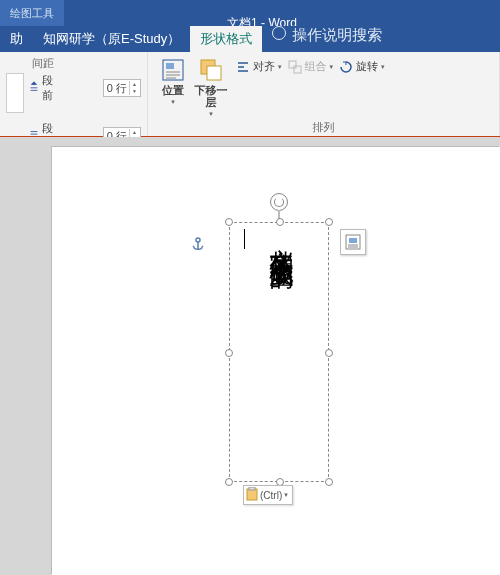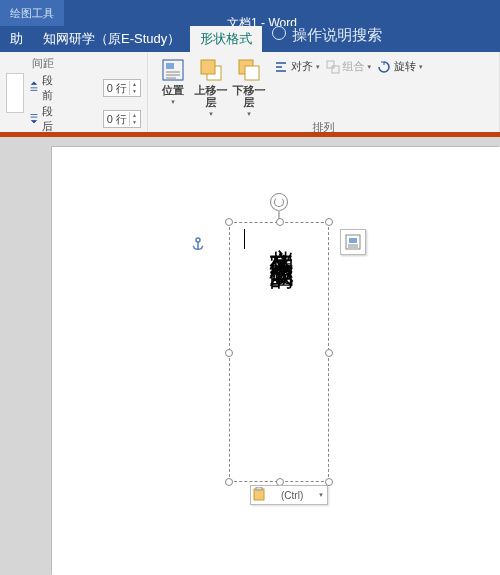--- a/index.html
+++ b/index.html
@@ -9,27 +9,27 @@
   .title-tab { height: 34px; padding: 10px 10px; display: flex; align-items: center; background: #2b579a; }
   .title-tab.tool-ctx { background: #3e6db5; color: #d0e0f0; font-size: 11px; }
   .title-text { flex: 1; text-align: center; padding-right: 40px; margin-top: 20px; }
 
   .tabbar { height: 26px; background: #2b579a; color: #fff; display: flex; align-items: stretch; font-size: 13px; position: relative; }
   .tab { padding: 0 10px; display: flex; align-items: center; cursor: pointer; }
   .tab.active { background: #f3f3f3; color: #0f766e; }
   .tell-me { display: flex; align-items: flex-start; gap: 6px; padding: 0 10px; color: #e0e8f3; font-size: 15px; }
   .bulb { width: 14px; height: 14px; border: 1.5px solid #e0e8f3; border-radius: 50%; position: relative; }
 
-  .ribbon { height: 85px; background: #f3f3f3; border-bottom: 5px solid #c2410c; display: flex; font-size: 11px; color: #444; }
+  .ribbon { height: 85px; background: #f3f3f3; border-bottom: 1px solid #c2410c; display: flex; font-size: 11px; color: #444; }
   .group { border-right: 1px solid #e0e0e0; padding: 4px 6px 2px 6px; display: flex; flex-direction: column; }
   .group-body { flex: 1; display: flex; align-items: flex-start; }
   .group-label { text-align: center; font-size: 11px; color: #666; padding-top: 2px; position: relative; }
   .group-label .dlg { position: absolute; right: 0; bottom: 2px; width: 10px; height: 10px; border: 1px solid #999; font-size: 7px; line-height: 8px; text-align: center; color: #999; }
 
-  .spacing-col { display: flex; flex-direction: column; gap: 1px; }
+  .spacing-col { display: flex; flex-direction: column; gap: 18px; }
   .spacing-row { display: flex; align-items: center; gap: 2px; font-size: 11px; }
   .spin { width: 44px; height: 18px; border: 1px solid #bbb; background: #fff; display: flex; align-items: center; justify-content: space-between; padding: 0 1px 0 3px; margin-left: 40px; }
   .spin-btns { display: flex; flex-direction: column; }
   .spin-btn { width: 10px; height: 7px; font-size: 5px; line-height: 7px; text-align: center; color: #666; border-left: 1px solid #ccc; }
   .ico-para { width: 14px; height: 14px; display: inline-block; }
 
   .big-btn { width: 38px; display: flex; flex-direction: column; align-items: center; gap: 2px; padding: 2px 2px 0 2px; cursor: pointer; }
   .big-ico { width: 24px; height: 24px; display: flex; align-items: center; justify-content: center; }
   .btn-label { font-size: 11px; line-height: 12px; text-align: center; white-space: pre-line; font-weight: bold; }
   .tri-down { font-size: 7px; color: #666; }
@@ -52,21 +52,21 @@
   .h-tl { left: -5px; top: -5px; } .h-tm { left: 46px; top: -5px; } .h-tr { right: -5px; top: -5px; }
   .h-ml { left: -5px; top: 126px; } .h-mr { right: -5px; top: 126px; }
   .h-bl { left: -5px; bottom: -5px; } .h-bm { left: 46px; bottom: -5px; } .h-br { right: -5px; bottom: -5px; }
 
   .vtext { position: absolute; left: 38px; top: 6px; font-size: 24px; font-family: "SimSun", serif; color: #000; writing-mode: vertical-rl; text-orientation: upright; line-height: 1.1; letter-spacing: 2px; height: 250px; }
   .cursor-caret { position: absolute; left: 14px; top: 6px; width: 1px; height: 20px; background: #000; }
 
   .layout-opts { position: absolute; left: 288px; top: 82px; width: 26px; height: 26px; border: 1px solid #bbb; background: #fff; box-shadow: 1px 1px 2px rgba(0,0,0,0.2); display: flex; align-items: center; justify-content: center; }
   .layout-opts-ico { width: 16px; height: 16px; }
 
-  .paste-tag { position: absolute; left: 198px; top: 338px; height: 20px; border: 1px solid #bbb; background: #fff; box-shadow: 1px 1px 2px rgba(0,0,0,0.15); display: flex; align-items: center; font-size: 10px; color: #555; padding: 0 4px 0 2px; gap: 16px; }
+  .paste-tag { position: absolute; left: 191px; top: 338px; height: 20px; border: 1px solid #bbb; background: #fff; box-shadow: 1px 1px 2px rgba(0,0,0,0.15); display: flex; align-items: center; font-size: 10px; color: #555; padding: 0 4px 0 2px; gap: 2px; }
 </style>
 </head>
 <body>
 
 <div class="titlebar">
   <div class="title-tab tool-ctx">绘图工具</div>
   <div class="title-text">文档1  -  Word</div>
 </div>
 
 <div class="tabbar">
@@ -133,30 +133,20 @@
               <rect x="5" y="5" width="8" height="6" fill="#7fa8d9"></rect>
               <path d="M5 14h14M5 17h14M5 20h10" stroke="#888"></path>
             </svg>
         </div>
         <span class="btn-label">位置</span>
         <span class="tri-down">▾</span>
       </div>
       <div class="big-btn">
         <div class="big-ico">
           <svg viewBox="0 0 24 24">
-              <rect x="8" y="8" width="14" height="14" fill="#fff" stroke="#c0a030"></rect>
-              <rect x="2" y="2" width="14" height="14" fill="#f7c873" stroke="#c0a030"></rect>
-            </svg>
-        </div>
-        <span class="btn-label">上移一层</span>
-        <span class="tri-down">▾</span>
-      </div>
-      <div class="big-btn">
-        <div class="big-ico">
-          <svg viewBox="0 0 24 24">
               <rect x="2" y="2" width="14" height="14" fill="#f7c873" stroke="#c0a030"></rect>
               <rect x="8" y="8" width="14" height="14" fill="#fff" stroke="#c0a030"></rect>
             </svg>
         </div>
         <span class="btn-label">下移一层</span>
         <span class="tri-down">▾</span>
       </div>
       <div class="side-col">
         <div class="side-item">
           <span class="mini-ico"><svg viewBox="0 0 14 14">

